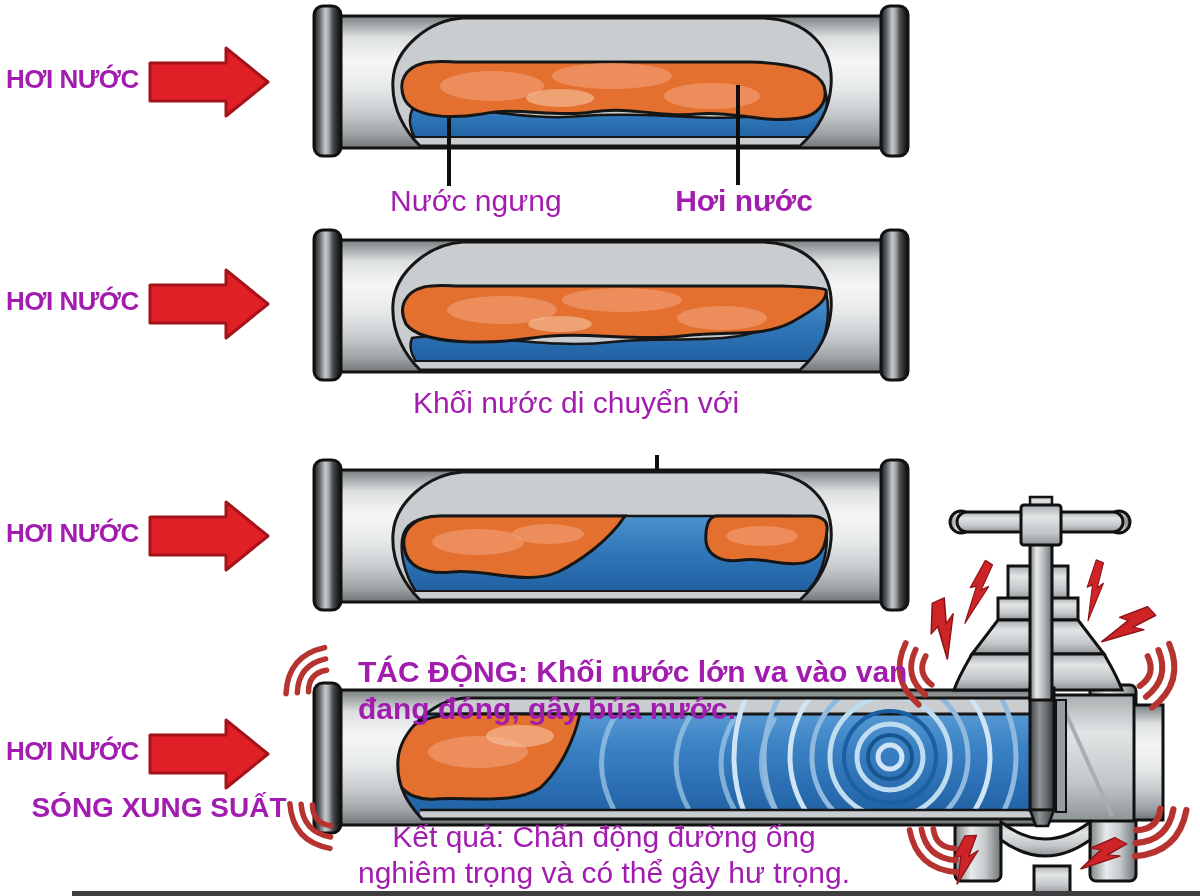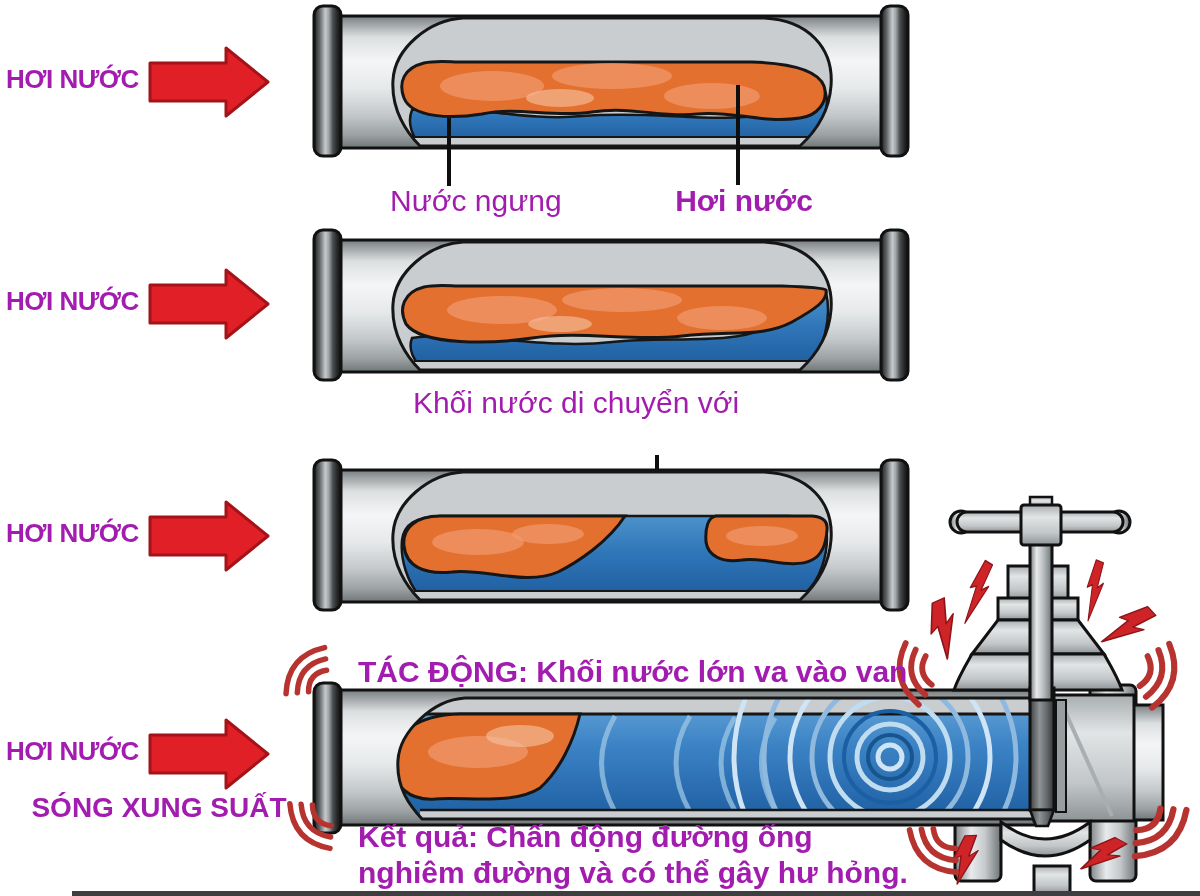--- a/index.html
+++ b/index.html
@@ -7,21 +7,21 @@
           font-family:"Liberation Sans",sans-serif;overflow:hidden;}
   .canvas svg.scene{position:absolute;left:0;top:0;}
   .txt{position:absolute;color:#a21caf;}
   .steam-label{width:148px;font-size:26px;font-weight:bold;letter-spacing:-0.5px;white-space:nowrap;}
   .s1{left:6px;top:64px;} .s2{left:6px;top:286px;} .s3{left:6px;top:518px;} .s4{left:6px;top:736px;}
   .cond-label{left:390px;top:184px;width:188px;font-size:30px;white-space:nowrap;}
   .steam-pocket-label{left:648px;top:184px;width:192px;font-size:30px;font-weight:bold;text-align:center;white-space:nowrap;}
   .slug-caption{left:378px;top:386px;width:396px;font-size:30px;line-height:34px;font-weight:normal;text-align:center;white-space:nowrap;}
   .impact-caption{left:358px;top:612px;font-size:30px;line-height:37px;font-weight:bold;white-space:nowrap;margin-top:41px;}
   .shock-caption{left:0px;top:789px;width:318px;font-size:28px;line-height:38px;font-weight:bold;text-align:center;white-space:nowrap;}
-  .result-caption{left:358px;top:819px;font-size:30px;line-height:36px;font-weight:bold;white-space:nowrap;}
+  .result-caption{left:358px;top:819px;font-size:30px;line-height:36px;font-weight:normal;white-space:nowrap;text-align:center;}
 </style>
 </head>
 <body>
 
 <div class="canvas">
 
 <svg class="scene" width="1200" height="896" viewBox="0 0 1200 896">
   <defs>
     <linearGradient id="gPipe" x1="0" y1="0" x2="0" y2="1">
       <stop offset="0" stop-color="#777C7E"></stop>
@@ -261,24 +261,25 @@
 
 <div class="txt cond-label">Nước ngưng</div>
 <div class="txt steam-pocket-label">Hơi nước</div>
 
 <div class="txt slug-caption">
   <div>Khối nước di chuyển với</div>
 </div>
 
 <div class="txt impact-caption">
   <div>TÁC ĐỘNG: Khối nước lớn va vào van</div>
+  <div>đang đóng, gây búa nước.</div>
 </div>
 
 <div class="txt shock-caption">
   <div>SÓNG XUNG SUẤT</div>
 </div>
 
 <div class="txt result-caption">
   <div>Kết quả: Chấn động đường ống</div>
-  <div>nghiêm đường và có thể gây hư hỏng.</div>
+  <div>nghiêm trọng và có thể gây hư trọng.</div>
 </div>
 
 </div>
 
 </body></html>

